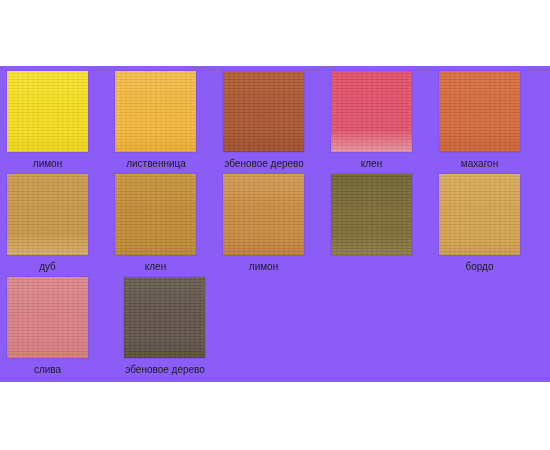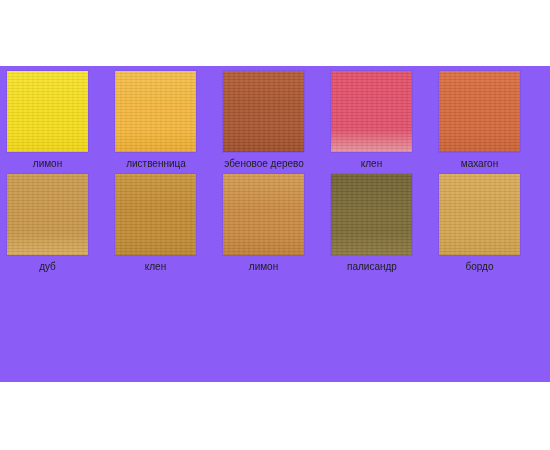--- a/index.html
+++ b/index.html
@@ -147,26 +147,41 @@
           <div class="bands" style="background: linear-gradient(rgb(210, 154, 82) 0%, rgb(200, 137, 63) 45%, rgb(200, 137, 63) 72%, rgb(189, 126, 55) 100%);"></div>
           <div class="grain"></div>
         </div>
         <div class="swatch-label">лимон</div>
       </div>
       <div class="swatch-cell">
         <div class="swatch-chip" style="background: rgb(123, 106, 53);">
           <div class="bands" style="background: linear-gradient(rgb(111, 97, 48) 0%, rgb(123, 106, 53) 45%, rgb(123, 106, 53) 72%, rgb(138, 120, 64) 100%);"></div>
           <div class="grain"></div>
         </div>
-        <div class="swatch-label wide">палисандр</div>
       </div>
       <div class="swatch-cell">
         <div class="swatch-chip" style="background: rgb(211, 164, 79);">
           <div class="bands" style="background: linear-gradient(rgb(216, 171, 88) 0%, rgb(211, 164, 79) 45%, rgb(211, 164, 79) 72%, rgb(204, 156, 71) 100%);"></div>
           <div class="grain"></div>
         </div>
         <div class="swatch-label">бордо</div>
       </div>
     </div>
 
+    <div class="swatch-row">
+      <div class="swatch-cell">
+        <div class="swatch-chip" style="background: rgb(217, 127, 132);">
+          <div class="bands" style="background: linear-gradient(rgb(221, 134, 138) 0%, rgb(217, 127, 132) 45%, rgb(217, 127, 132) 72%, rgb(212, 120, 126) 100%);"></div>
+          <div class="grain"></div>
+        </div>
+        <div class="swatch-label">слива</div>
+      </div>
+      <div class="swatch-cell">
+        <div class="swatch-chip" style="background: rgb(95, 82, 72);">
+          <div class="bands" style="background: linear-gradient(rgb(103, 90, 79) 0%, rgb(95, 82, 72) 45%, rgb(95, 82, 72) 72%, rgb(86, 74, 65) 100%);"></div>
+          <div class="grain"></div>
+        </div>
+        <div class="swatch-label wide">эбеновое дерево</div>
+      </div>
+    </div>
 
   </div>
 </div>
 
 </body></html>

